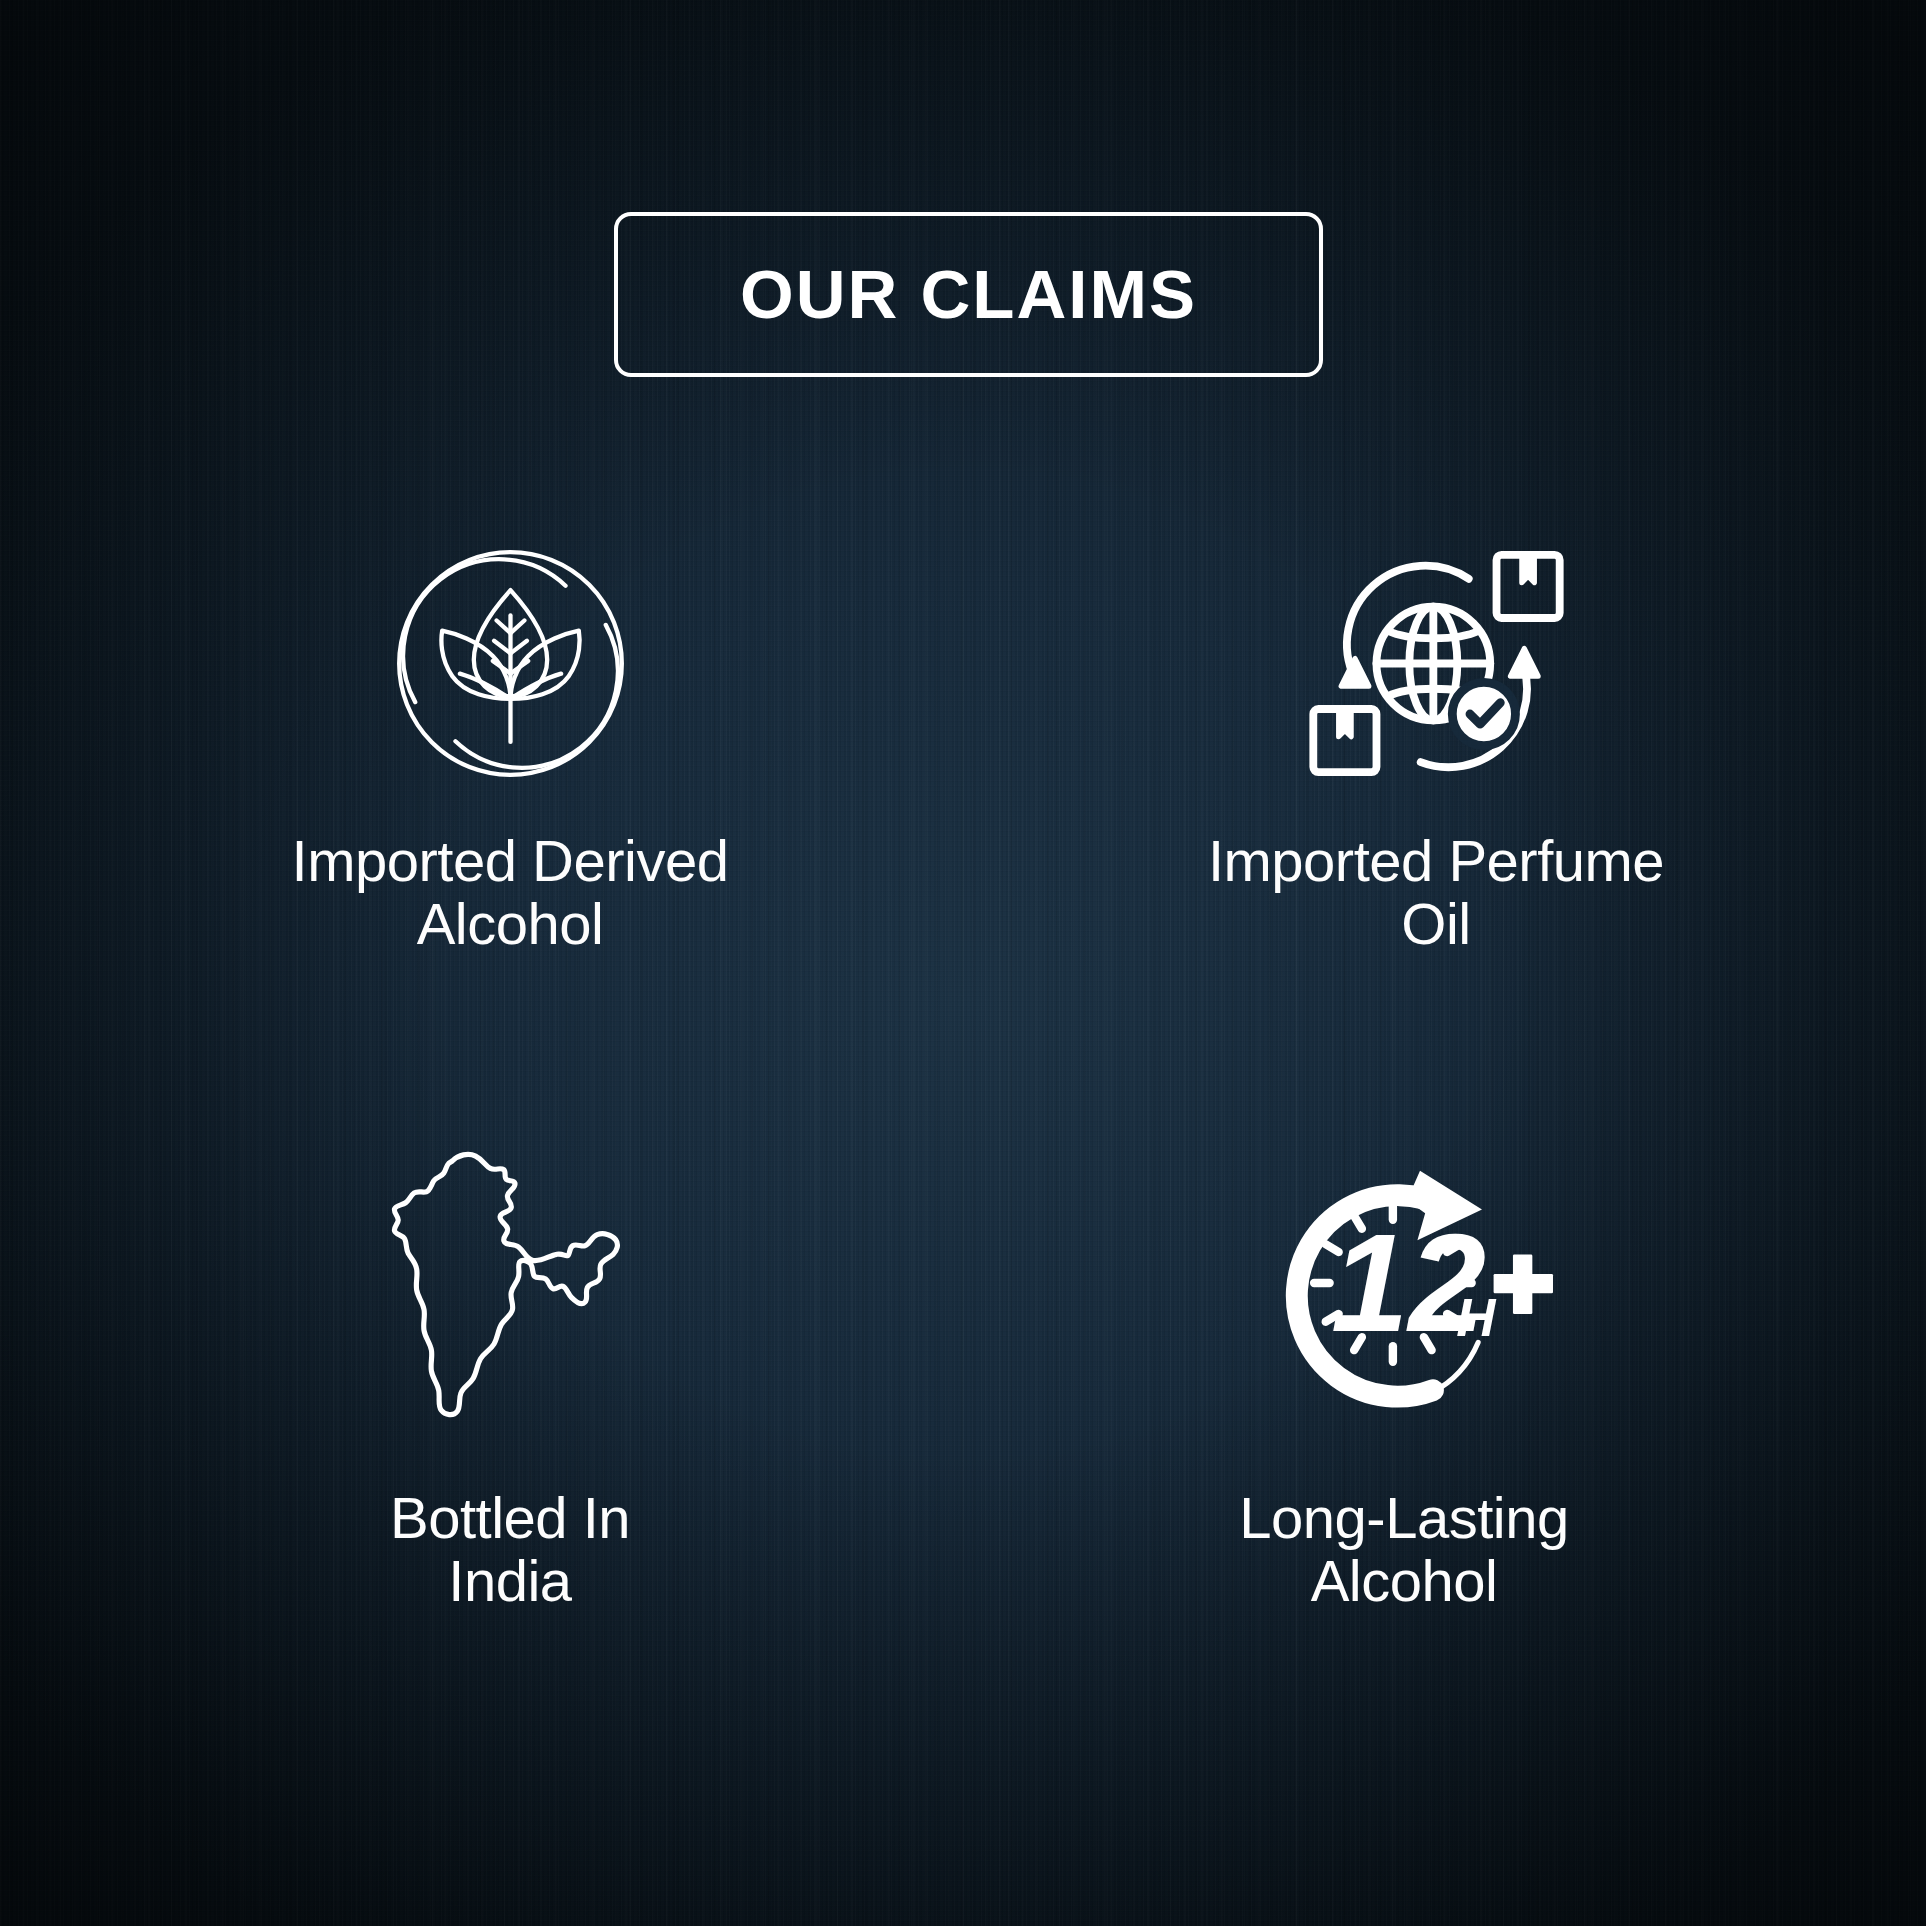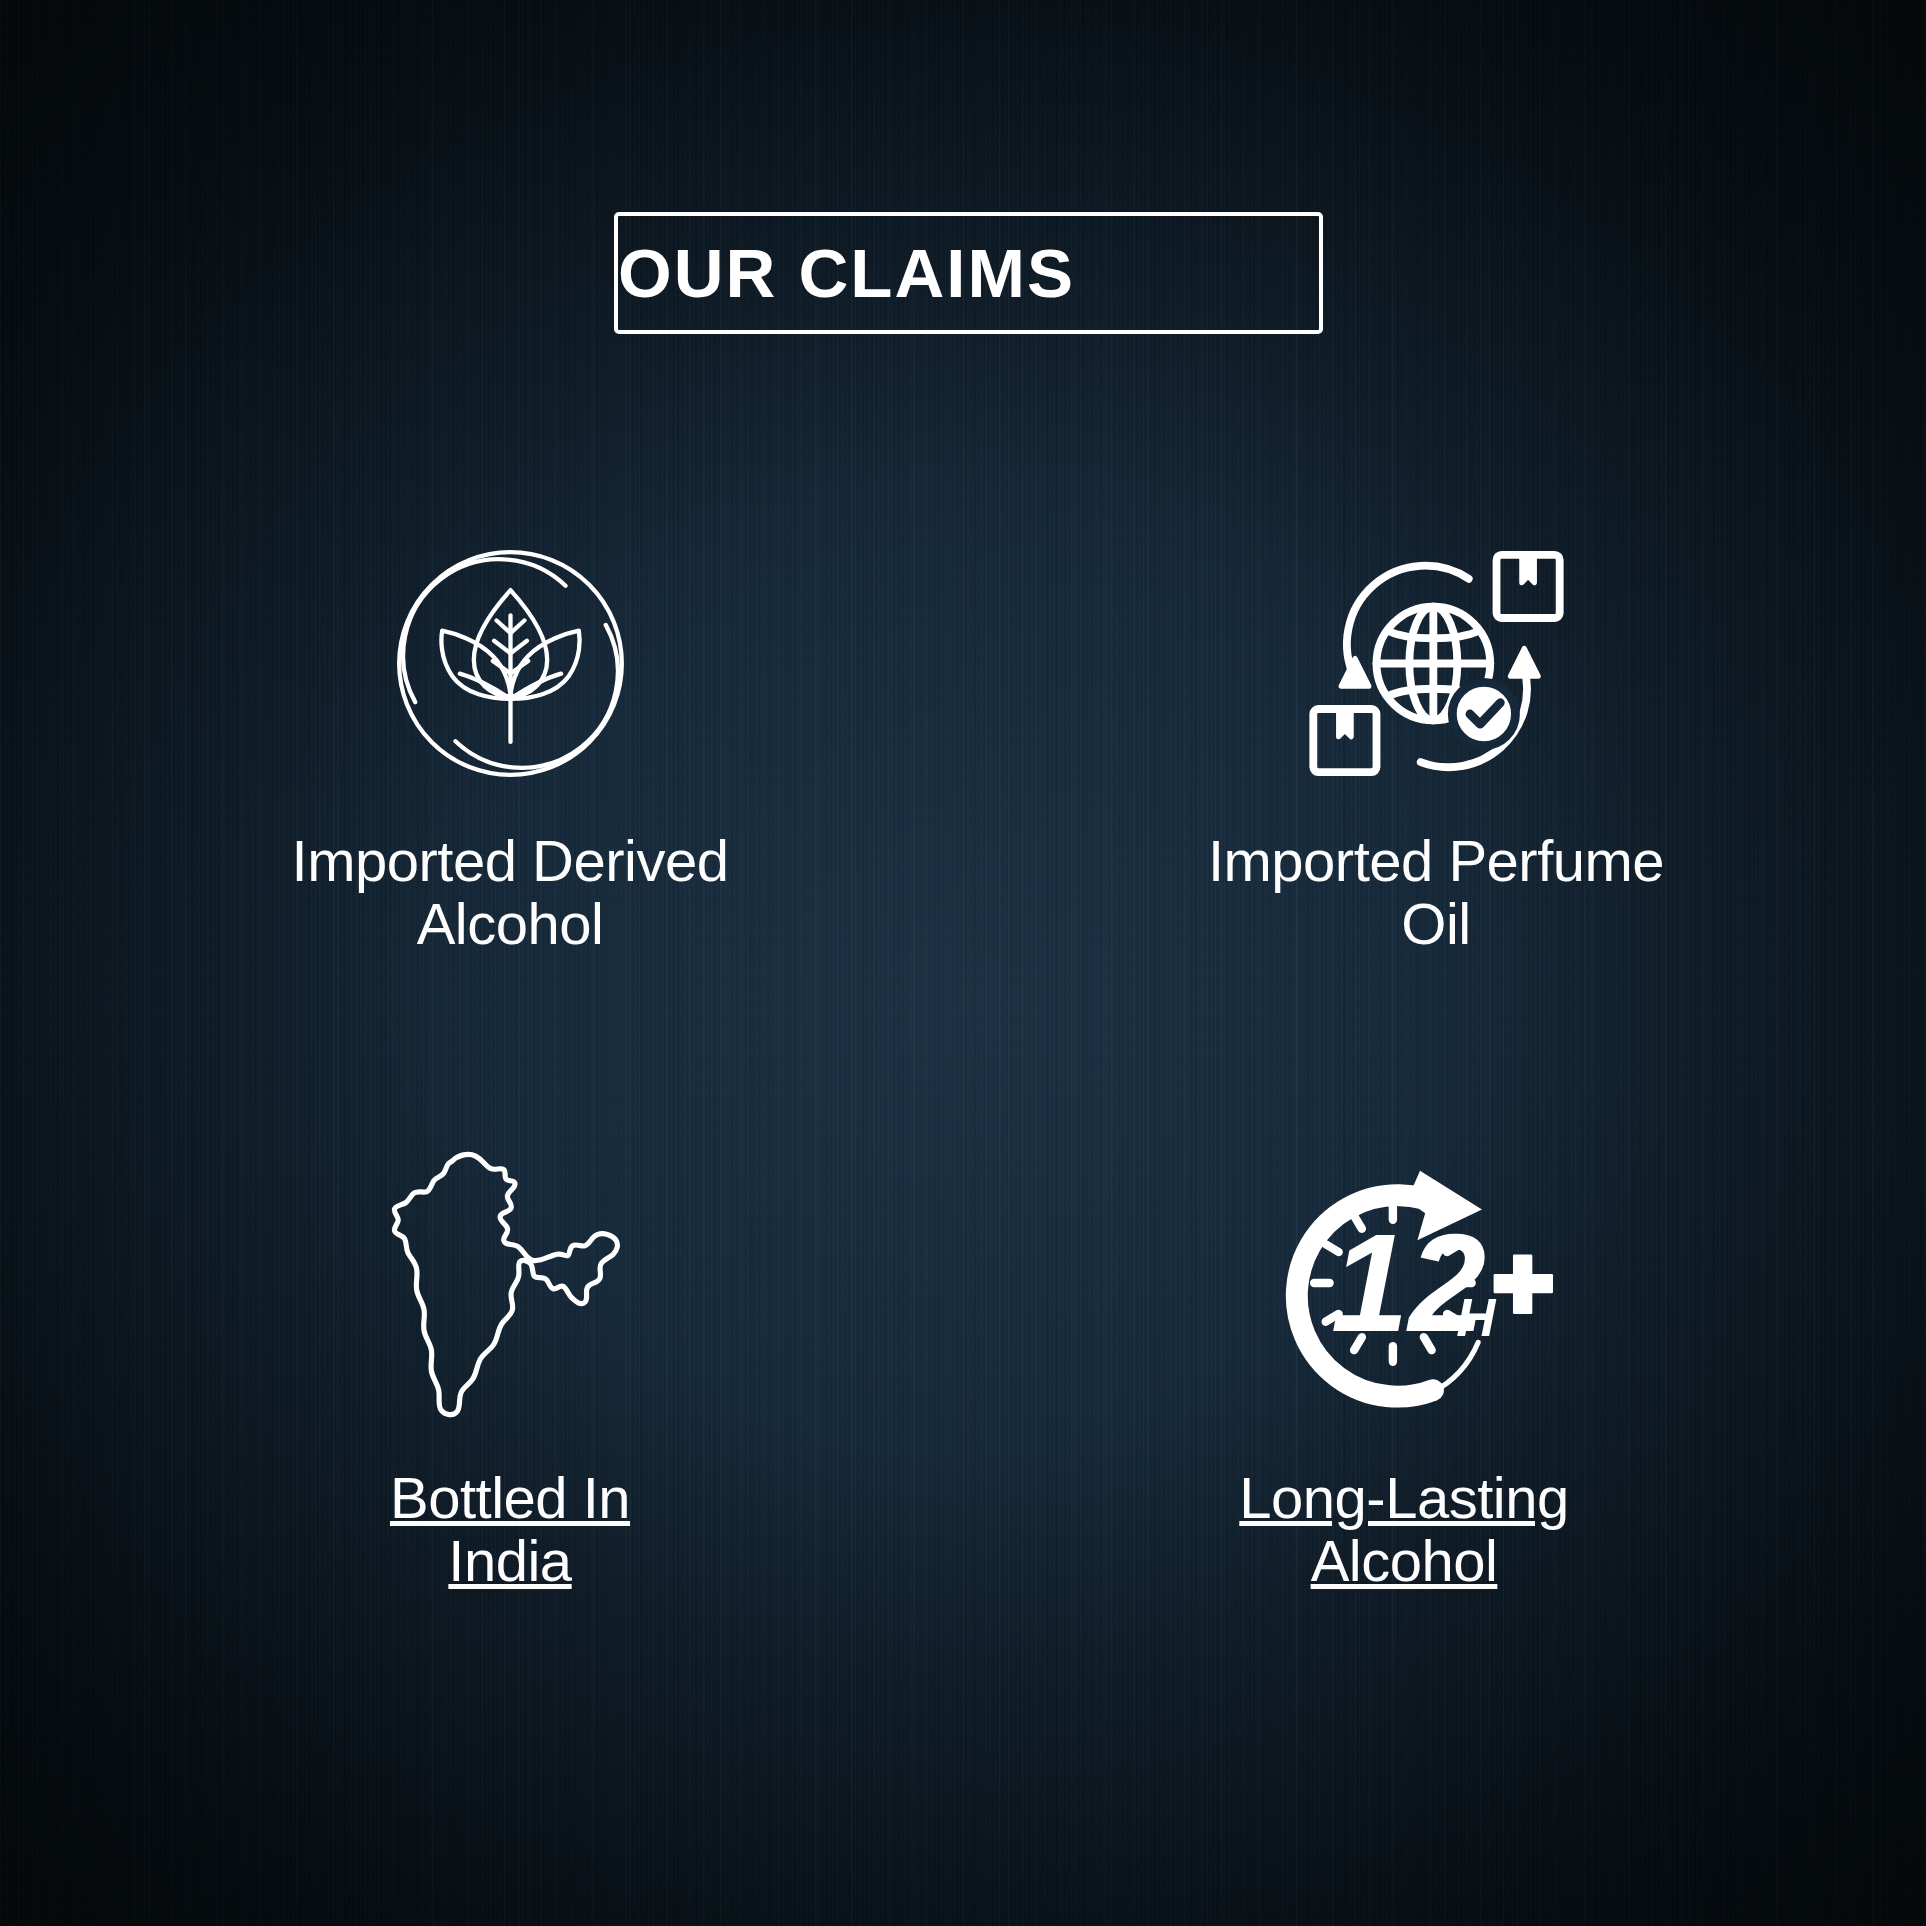--- a/index.html
+++ b/index.html
@@ -55,24 +55,24 @@
   #vignette {
     position:absolute; inset:0; pointer-events:none;
     background:radial-gradient(ellipse 70% 66% at 50% 50%,
       rgba(0,0,0,0) 38%, rgba(0,0,0,0.30) 72%, rgba(0,0,0,0.60) 100%);
   }
 
   
   #header-box {
     position:absolute;
     left:614px; top:212px;
-    width:709px; height:122px;
+    width:709px; height:165px;
     border:4px solid #ffffff;
-    border-radius:5px;
-    display:flex; align-items:center; justify-content:flex-start;
+    border-radius:17px;
+    display:flex; align-items:center; justify-content:center;
     z-index:5;
   }
   #header-title {
     color:#ffffff;
     font-size:69px;
     font-weight:700;
     letter-spacing:2px;
     line-height:1;
     white-space:nowrap;
   }
@@ -103,21 +103,21 @@
   .claim-label {
     color:#fdfdfd;
     font-size:58px;
     font-weight:400;
     line-height:1.08;
     text-align:center;
     letter-spacing:-0.5px;
     margin-top:18px;
     white-space:pre-line;
   }
-  #claim-2 .claim-label, #claim-3 .claim-label { margin-top:16px;text-decoration:underline; }
+  #claim-2 .claim-label, #claim-3 .claim-label { margin-top:36px; }
 
   svg { display:block; overflow:visible; }
 </style>
 </head>
 <body>
 
 <div id="stage">
 
   <div id="grain-a"></div>
   <div id="grain-b"></div>

